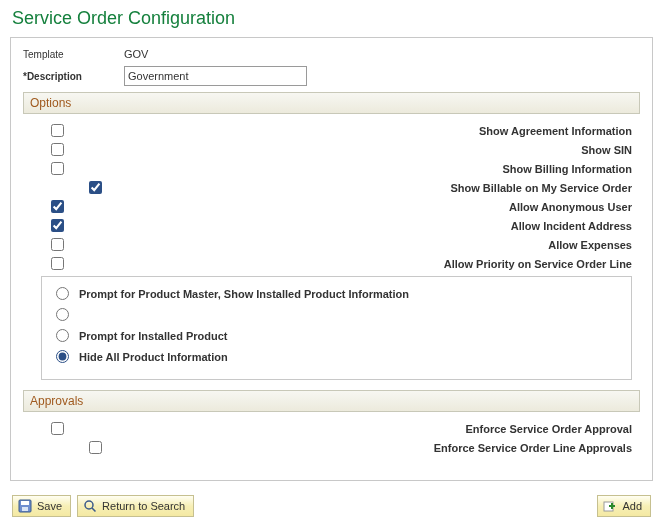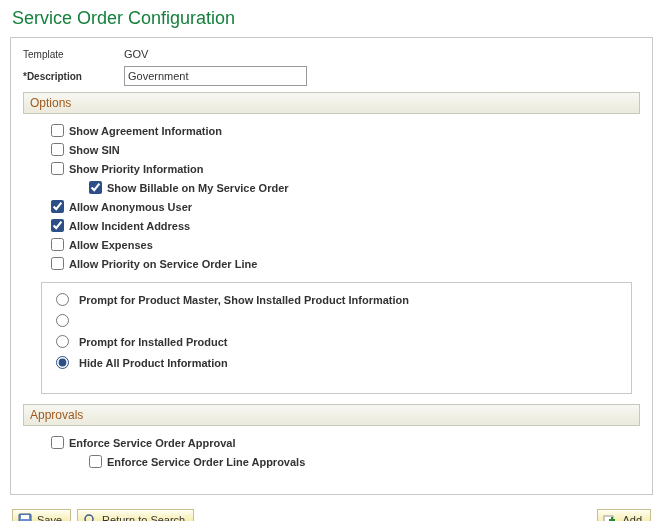--- a/index.html
+++ b/index.html
@@ -66,37 +66,38 @@
   .section-body {
     padding: 10px 8px 8px 28px;
   }
   .chk-row {
     display: flex;
     align-items: center;
     gap: 5px;
     margin-bottom: 6px;
     font-weight: bold;
     color: #333;
+    justify-content: space-between;
   }
   .chk-row.indent {
     margin-left: 38px;
   }
   .chk-row input[type=checkbox] {
     width: 13px;
     height: 13px;
     margin: 0;
     accent-color: #2b4f86;
   }
   .chk-row label {
     font-size: 11px;
   }
   .inner-box {
     border: 1px solid #c8c8c8;
-    margin: 12px 0 0 -10px;
-    padding: 10px 10px 16px 14px;
+    margin: 6px 0 0 -10px;
+    padding: 10px 10px 8px 14px;
   }
   .radio-row {
     display: flex;
     align-items: center;
     gap: 10px;
     margin-bottom: 8px;
     font-weight: bold;
   }
   .radio-row input[type=radio] {
     width: 13px;
@@ -159,21 +160,21 @@
       <div class="chk-row">
         <input type="checkbox" style="">
         <label>Show Agreement Information</label>
       </div>
       <div class="chk-row">
         <input type="checkbox" style="">
         <label>Show SIN</label>
       </div>
       <div class="chk-row">
         <input type="checkbox" style="">
-        <label>Show Priority Information</label>
+        <label>Show Billing Information</label>
       </div>
       <div class="chk-row indent">
         <input type="checkbox" checked="" style="">
         <label>Show Billable on My Service Order</label>
       </div>
       <div class="chk-row">
         <input type="checkbox" checked="" style="">
         <label>Allow Anonymous User</label>
       </div>
       <div class="chk-row">

